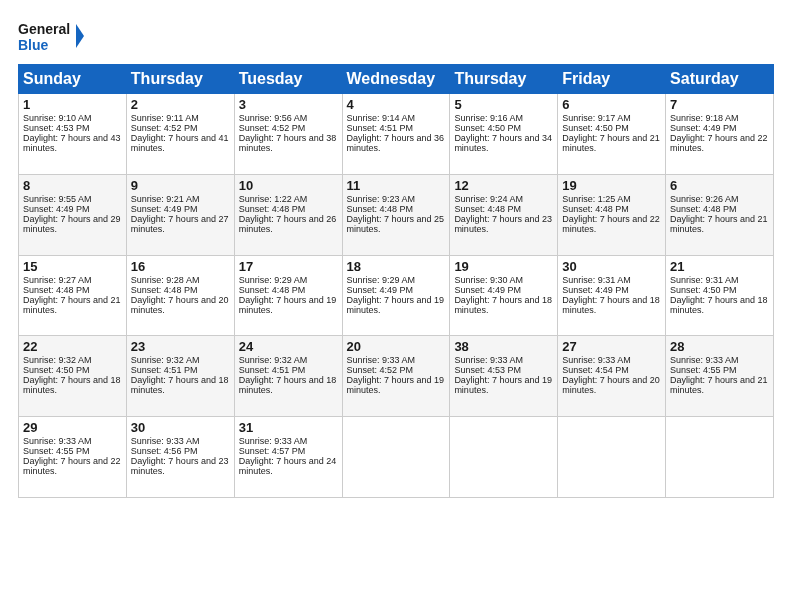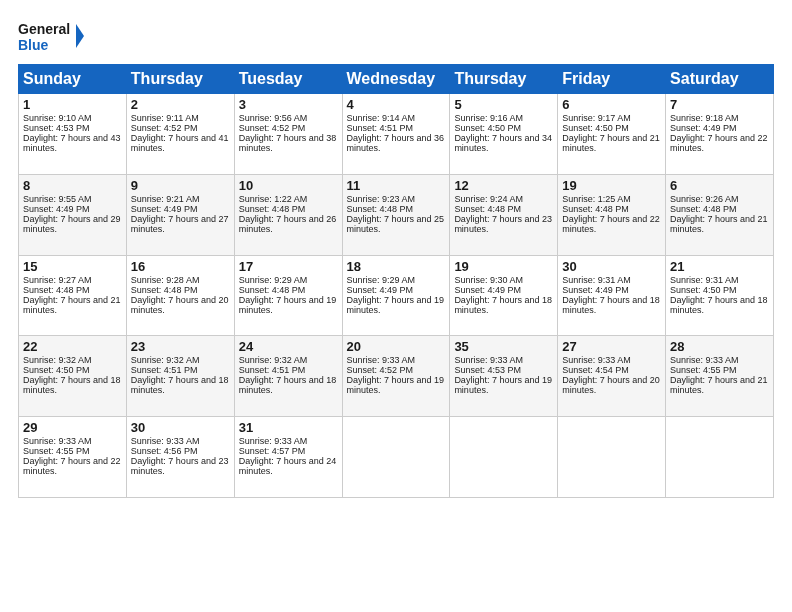--- a/index.html
+++ b/index.html
@@ -262,21 +262,21 @@
             <div>Sunset: 4:51 PM</div>
             <div>Daylight: 7 hours and 18 minutes.</div>
           </td>
           <td>
             <span class="day-num">20</span>
             <div>Sunrise: 9:33 AM</div>
             <div>Sunset: 4:52 PM</div>
             <div>Daylight: 7 hours and 19 minutes.</div>
           </td>
           <td>
-            <span class="day-num">35</span>
+            <span class="day-num">38</span>
             <div>Sunrise: 9:33 AM</div>
             <div>Sunset: 4:53 PM</div>
             <div>Daylight: 7 hours and 19 minutes.</div>
           </td>
           <td>
             <span class="day-num">27</span>
             <div>Sunrise: 9:33 AM</div>
             <div>Sunset: 4:54 PM</div>
             <div>Daylight: 7 hours and 20 minutes.</div>
           </td>

